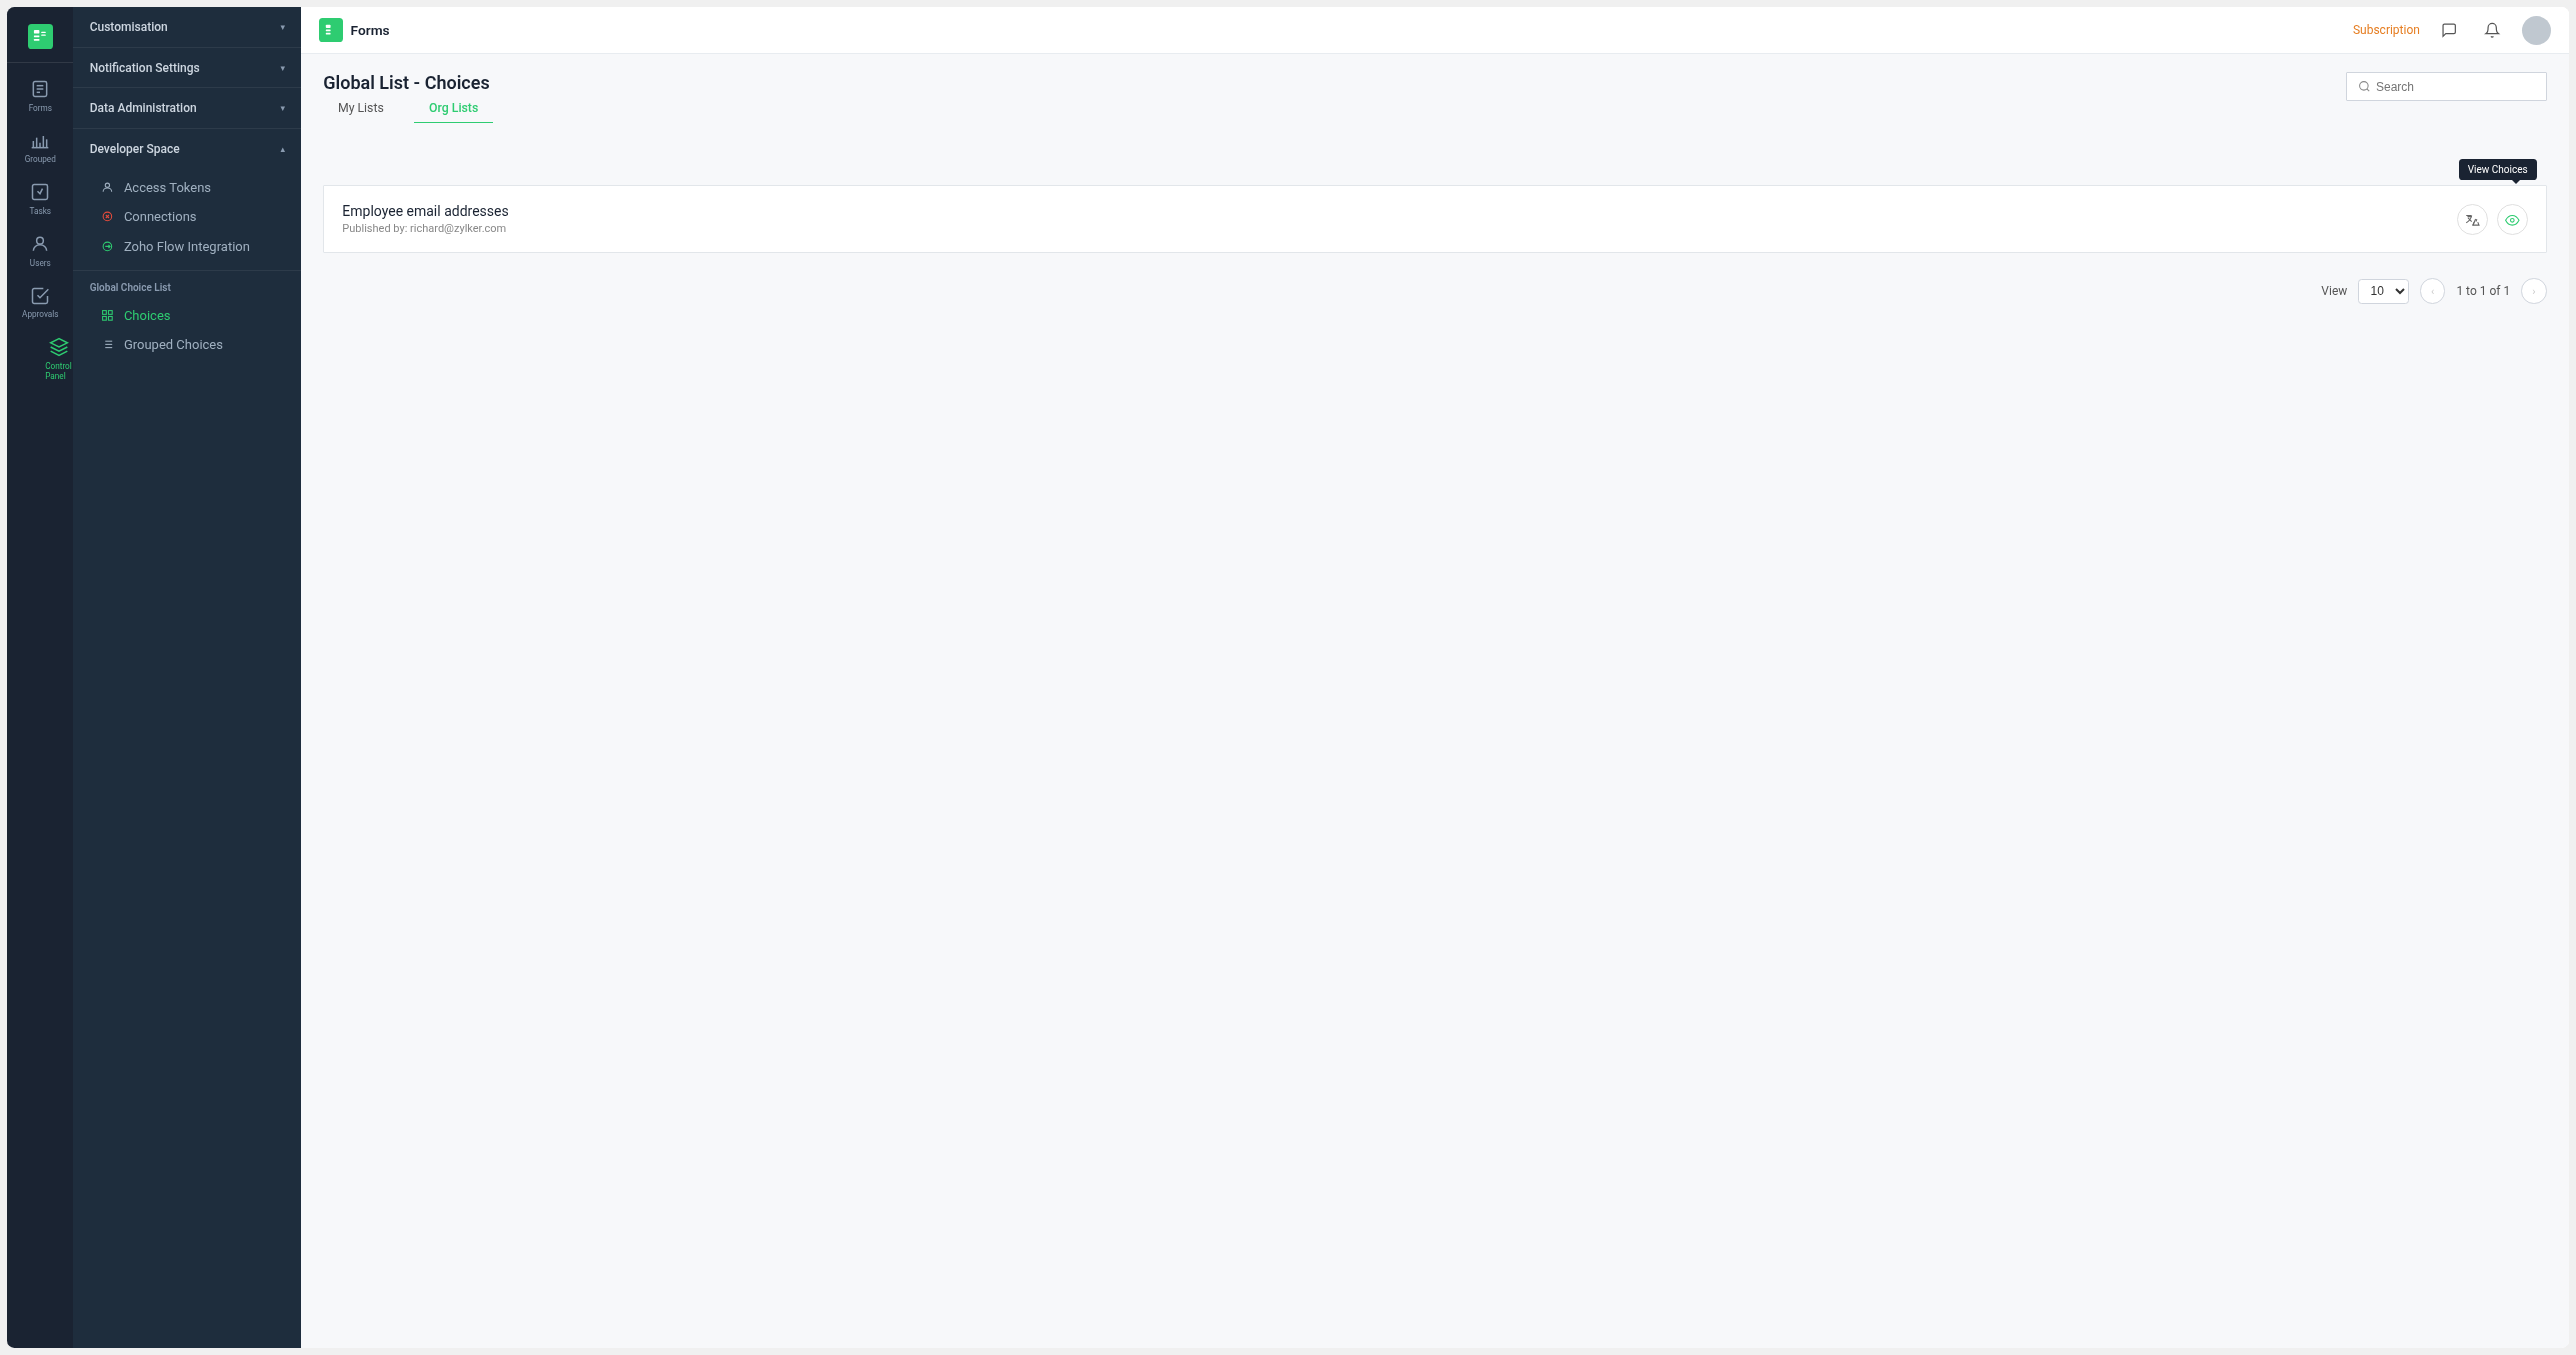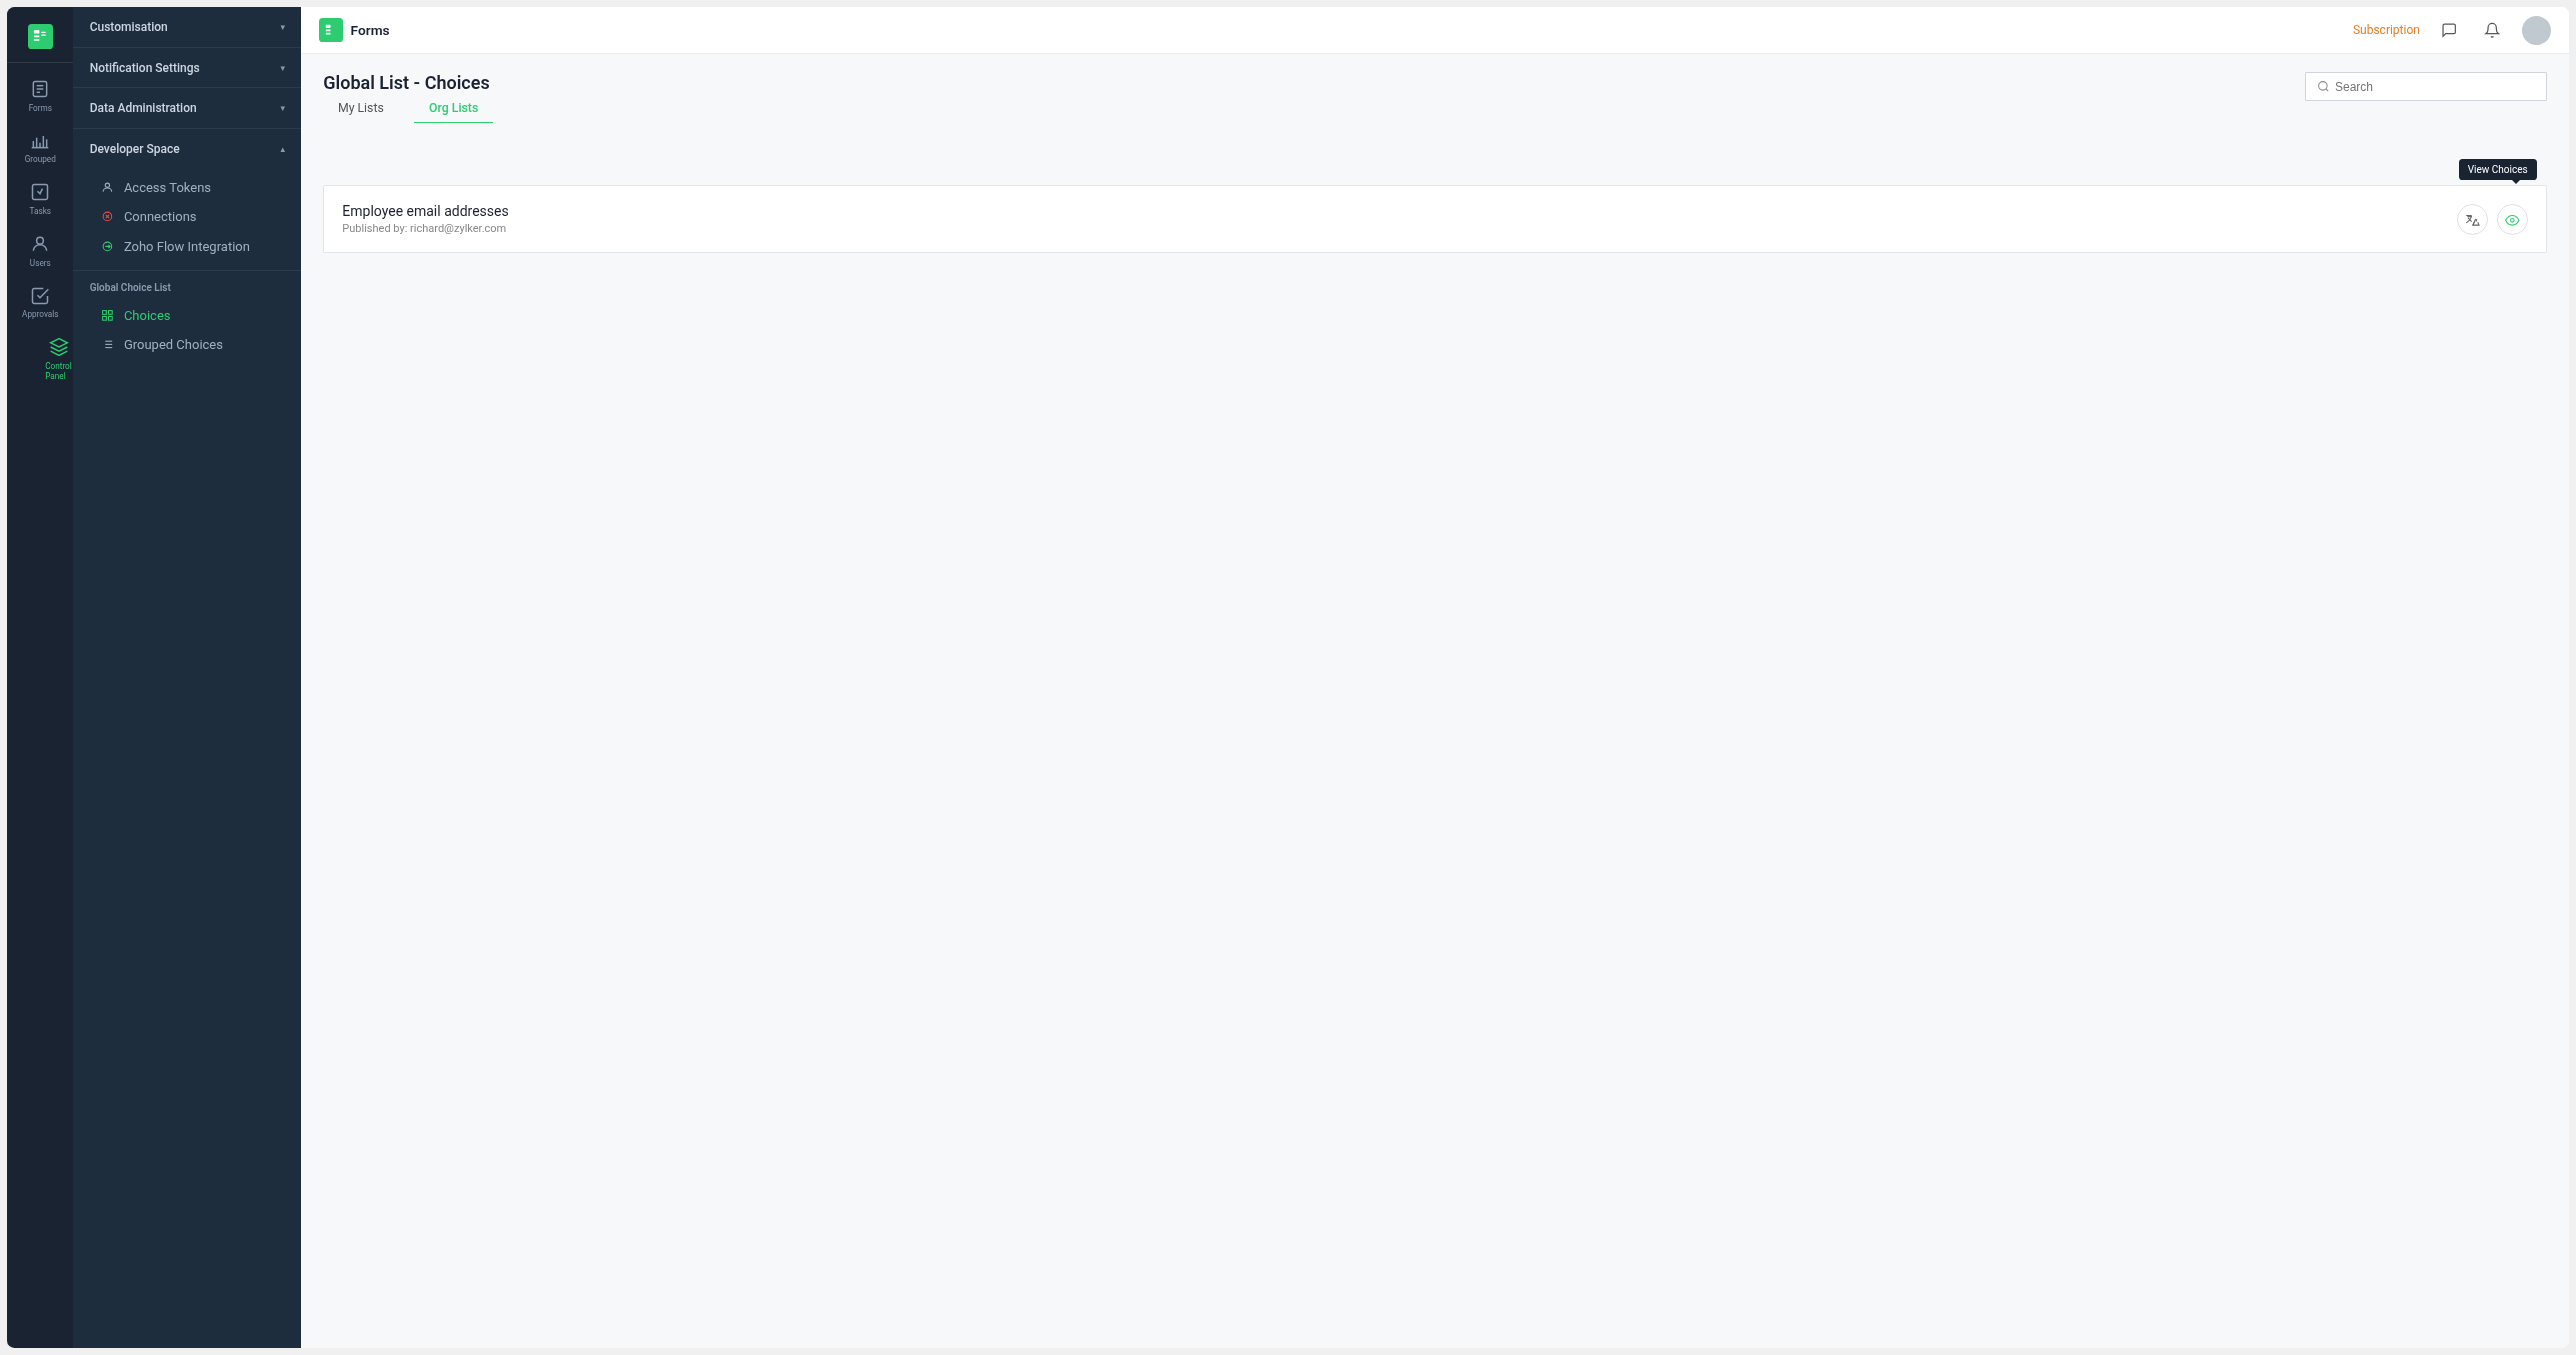--- a/index.html
+++ b/index.html
@@ -242,21 +242,21 @@
     }
 
     .search-box {
       display: flex;
       align-items: center;
       gap: 5.5px;
       border: 0.9px solid #d0d5dd;
       border-radius: 1px;
       padding: 6.4px 11px;
       background: white;
-      width: 242px;
+      width: 201px;
     }
     .search-box input {
       border: none;
       outline: none;
       font-size: 12px;
       color: #333;
       width: 100%;
       background: transparent;
     }
     .search-icon-svg { color: #888; flex-shrink: 0; }
@@ -596,17 +596,28 @@
           </div>
           <div class="action-btn">
             <svg width="14.6" height="14.6" viewBox="0 0 24 24" fill="none" stroke="#2ecc71" stroke-width="1.8">
               <path d="M1 12s4-8 11-8 11 8 11 8-4 8-11 8-11-8-11-8z"></path>
               <circle cx="12" cy="12" r="3"></circle>
             </svg>
           </div>
         </div>
       </div>
 
+      <div class="pagination-row">
+        <span class="pagination-view-label">View</span>
+        <select class="pagination-select">
+          <option>10</option>
+          <option>25</option>
+          <option>50</option>
+        </select>
+        <div class="pagination-btn disabled">‹</div>
+        <span class="pagination-info">1 to 1 of 1</span>
+        <div class="pagination-btn disabled">›</div>
+      </div>
 
     </div>
   </div>
 </div>
 
 
 </body></html>

